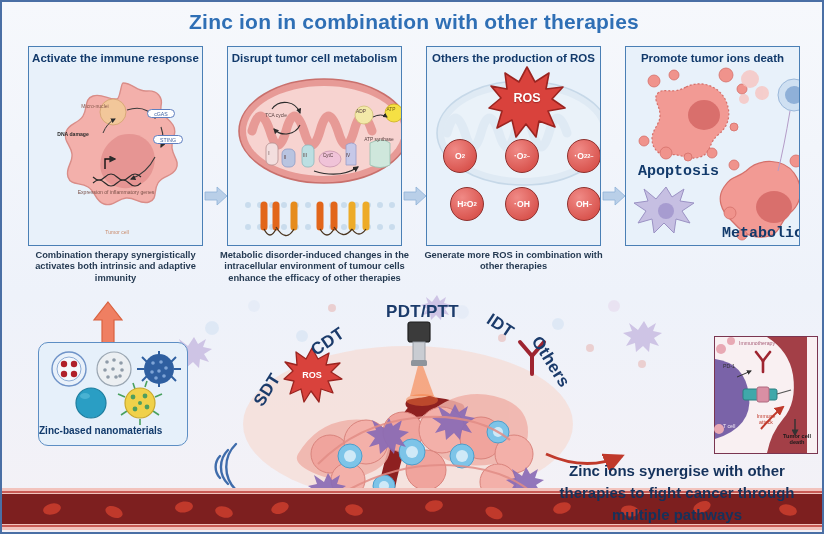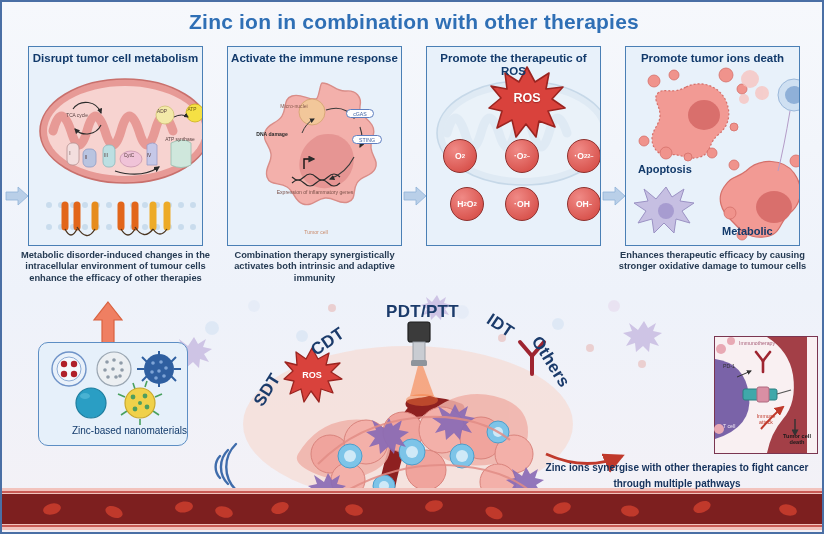--- a/index.html
+++ b/index.html
@@ -91,47 +91,47 @@
     border: 1.6px solid #8f2f2c;
     color: #fff; font-size: 8.6px; font-weight: bold;
     display: flex; align-items: center; justify-content: center;
     z-index: 4;
   }
   .rcirc sub { font-size: 6px; }
   .rcirc sup { font-size: 5.6px; }
 
   
   .deathlbl {
-    position: absolute; font-size: 11px; font-weight: bold; color:#123a6b; z-index:5;
+    position: absolute; font-size: 15px; font-weight: bold; color:#123a6b; z-index:5;font-family:Liberation Mono, monospace;
   }
 
   
   .scene { position: absolute; left:0; top: 292px; width: 824px; height: 242px; }
 
   .nanobox {
     position: absolute; left: 36px; top: 48px;
     width: 150px; height: 104px;
     background: #e6f0fa; border: 1.4px solid #5d8ec4; border-radius: 10px;
   }
   .nanolabel {
     position: absolute; left: 0; bottom: 8px; width: 100%;
-    text-align: right; font-size: 10px; font-weight: normal;
+    text-align: left; font-size: 10px; font-weight: bold;
     color: #123a6b; line-height: 12px; margin-top: 8px;
   }
   .uparrow { position: absolute; left: 92px; top: 8px; width: 28px; height: 48px; }
 
   .therapy {
     position: absolute; font-size: 17px; font-weight: bold; color: #1b3b6b;
     letter-spacing: .3px; z-index: 9;
   }
 
   .bottomcap {
     position: absolute; left: 536px; top: 166px; width: 278px;
-    text-align: center; font-size: 10px; font-weight: bold;
-    color: #15325c; line-height: 16px; z-index: 9;
+    text-align: center; font-size: 15px; font-weight: bold;
+    color: #15325c; line-height: 22px; z-index: 9;
   }
 
   .inset {
     position: absolute; left: 712px; top: 42px;
     width: 104px; height: 118px;
     background: #f7eef0; border: 1.2px solid #7a3550; z-index: 9;
   }
   .ins-t { position: absolute; font-size: 5.2px; color:#a8607a; }
   .ins-d { position: absolute; font-size: 5.6px; font-weight:bold; color:#1a1a1a; text-align:center; line-height:6.4px;}
 
@@ -140,20 +140,52 @@
   svg { display: block; overflow: visible; }
 </style>
 </head>
 <body>
 
 <div class="figure">
 
   <div class="title">Zinc ion in combination with other therapies</div>
 
   <div class="panels">
+
+    <div class="panel-wrap">
+      <div class="panel">
+        <div class="panel-title">Activate the immune response</div>
+
+        <svg class="cell1" viewBox="0 0 160 160">
+          <path d="M80 6 c10 0 14 9 24 8 c10-1 16 6 14 15 c-2 9 7 11 12 19 c5 8-2 14-1 23 c1 9 8 13 4 21 c-4 8-13 6-18 14 c-5 8 0 16-9 19 c-9 3-14-5-23-4 c-9 1-13 9-22 6 c-9-3-8-12-16-17 c-8-5-17-1-20-10 c-3-9 5-14 4-23 c-1-9-9-13-6-22 c3-9 12-8 17-16 c5-8 1-17 10-20 c9-3 15 4 24 3 c3 0 4-16 6-16 z" fill="#f3b0ab" stroke="#d98d88" stroke-width="1.4"></path>
+          <path d="M78 58 c16-4 30 4 33 18 c3 14-4 28-17 33 c-13 5-28 1-34-10 c-6-11-1-26 6-33 c4-4 8-7 12-8 z" fill="#e3918e" opacity=".85"></path>
+          <circle cx="70" cy="35" r="13" fill="#f2c79a" stroke="#d9a878" stroke-width="1"></circle>
+          <path d="M84 33 q18-6 28 8" fill="none" stroke="#3a3a3a" stroke-width="1.1" marker-end="url(#ar1)"></path>
+          <path d="M60 56 q4-10 12-14" fill="none" stroke="#3a3a3a" stroke-width="1" marker-end="url(#ar1)"></path>
+          <path d="M118 50 q4 12 0 20" fill="none" stroke="#3a3a3a" stroke-width="1.1" marker-end="url(#ar1)"></path>
+          <path d="M112 80 q-8 16-24 22" fill="none" stroke="#3a3a3a" stroke-width="1.1" marker-end="url(#ar1)"></path>
+          <path d="M62 92 l0-10 l10 0" fill="none" stroke="#111" stroke-width="1.4" marker-end="url(#ar1)"></path>
+          <path d="M50 100 q6 6 12 0 q6-6 12 0 q6 6 12 0 q6-6 12 0" fill="none" stroke="#2c2c2c" stroke-width="1.1"></path>
+          <path d="M50 106 q6-6 12 0 q6 6 12 0 q6-6 12 0 q6 6 12 0" fill="none" stroke="#2c2c2c" stroke-width="1.1"></path>
+          <defs>
+            <marker id="ar1" markerWidth="5" markerHeight="5" refX="4" refY="2.5" orient="auto">
+              <path d="M0 0 L5 2.5 L0 5 z" fill="#2c2c2c"></path>
+            </marker>
+          </defs>
+        </svg>
+
+        <div class="lbl" style="left:48px;top:56px;width:36px;">Micro-nuclei</div>
+        <div class="lbl dark" style="left:28px;top:84px;width:32px;">DNA damage</div>
+        <div class="pill" style="left:118px;top:62px;width:28px;">cGAS</div>
+        <div class="pill" style="left:124px;top:88px;width:30px;">STING</div>
+        <div class="lbl" style="left:48px;top:142px;width:78px;color:#7a5048;">Expression of inflammatory genes</div>
+        <div class="lbl" style="left:62px;top:182px;width:52px;color:#c98a6a;">Tumor cell</div>
+      </div>
+      <div class="panel-cap">Combination therapy synergistically activates both intrinsic and adaptive immunity</div>
+    </div>
 
     <div class="panel-wrap">
       <svg class="arrow-between" viewBox="0 0 22 20">
         <path d="M0 6 L12 6 L12 1 L22 10 L12 19 L12 14 L0 14 z" fill="#b9cfe8" stroke="#8fb2d8" stroke-width=".8"></path>
       </svg>
       <div class="panel">
         <div class="panel-title">Disrupt tumor cell metabolism</div>
 
         <svg class="mito" viewBox="0 0 176 120">
           <ellipse cx="88" cy="58" rx="85" ry="52" fill="#e79a96" stroke="#c9706c" stroke-width="1.6"></ellipse>
@@ -234,76 +266,45 @@
             <path d="M78 32 q7 12 14 0"></path>
             <path d="M92 30 q9 14 18 2"></path>
             <path d="M110 32 q7 10 14 0"></path>
           </g>
         </svg>
       </div>
       <div class="panel-cap">Metabolic disorder-induced changes in the intracellular environment of tumour cells enhance the efficacy of other therapies</div>
     </div>
 
     <div class="panel-wrap">
-      <div class="panel">
-        <div class="panel-title">Activate the immune response</div>
-
-        <svg class="cell1" viewBox="0 0 160 160">
-          <path d="M80 6 c10 0 14 9 24 8 c10-1 16 6 14 15 c-2 9 7 11 12 19 c5 8-2 14-1 23 c1 9 8 13 4 21 c-4 8-13 6-18 14 c-5 8 0 16-9 19 c-9 3-14-5-23-4 c-9 1-13 9-22 6 c-9-3-8-12-16-17 c-8-5-17-1-20-10 c-3-9 5-14 4-23 c-1-9-9-13-6-22 c3-9 12-8 17-16 c5-8 1-17 10-20 c9-3 15 4 24 3 c3 0 4-16 6-16 z" fill="#f3b0ab" stroke="#d98d88" stroke-width="1.4"></path>
-          <path d="M78 58 c16-4 30 4 33 18 c3 14-4 28-17 33 c-13 5-28 1-34-10 c-6-11-1-26 6-33 c4-4 8-7 12-8 z" fill="#e3918e" opacity=".85"></path>
-          <circle cx="70" cy="35" r="13" fill="#f2c79a" stroke="#d9a878" stroke-width="1"></circle>
-          <path d="M84 33 q18-6 28 8" fill="none" stroke="#3a3a3a" stroke-width="1.1" marker-end="url(#ar1)"></path>
-          <path d="M60 56 q4-10 12-14" fill="none" stroke="#3a3a3a" stroke-width="1" marker-end="url(#ar1)"></path>
-          <path d="M118 50 q4 12 0 20" fill="none" stroke="#3a3a3a" stroke-width="1.1" marker-end="url(#ar1)"></path>
-          <path d="M112 80 q-8 16-24 22" fill="none" stroke="#3a3a3a" stroke-width="1.1" marker-end="url(#ar1)"></path>
-          <path d="M62 92 l0-10 l10 0" fill="none" stroke="#111" stroke-width="1.4" marker-end="url(#ar1)"></path>
-          <path d="M50 100 q6 6 12 0 q6-6 12 0 q6 6 12 0 q6-6 12 0" fill="none" stroke="#2c2c2c" stroke-width="1.1"></path>
-          <path d="M50 106 q6-6 12 0 q6 6 12 0 q6-6 12 0 q6 6 12 0" fill="none" stroke="#2c2c2c" stroke-width="1.1"></path>
-          <defs>
-            <marker id="ar1" markerWidth="5" markerHeight="5" refX="4" refY="2.5" orient="auto">
-              <path d="M0 0 L5 2.5 L0 5 z" fill="#2c2c2c"></path>
-            </marker>
-          </defs>
-        </svg>
-
-        <div class="lbl" style="left:48px;top:56px;width:36px;">Micro-nuclei</div>
-        <div class="lbl dark" style="left:28px;top:84px;width:32px;">DNA damage</div>
-        <div class="pill" style="left:118px;top:62px;width:28px;">cGAS</div>
-        <div class="pill" style="left:124px;top:88px;width:30px;">STING</div>
-        <div class="lbl" style="left:48px;top:142px;width:78px;color:#7a5048;">Expression of inflammatory genes</div>
-        <div class="lbl" style="left:62px;top:182px;width:52px;color:#c98a6a;">Tumor cell</div>
-      </div>
-      <div class="panel-cap">Combination therapy synergistically activates both intrinsic and adaptive immunity</div>
-    </div>
-
-    <div class="panel-wrap">
       <svg class="arrow-between" viewBox="0 0 22 20">
         <path d="M0 6 L12 6 L12 1 L22 10 L12 19 L12 14 L0 14 z" fill="#b9cfe8" stroke="#8fb2d8" stroke-width=".8"></path>
       </svg>
       <div class="panel">
-        <div class="panel-title">Promote the therapeutic of ROS</div>
+        <div class="panel-title">Others the production of ROS</div>
 
         <svg style="position:absolute;left:6px;top:26px;width:180px;height:120px;" viewBox="0 0 180 120">
           <ellipse cx="90" cy="60" rx="86" ry="52" fill="#dfeaf4" stroke="#c6d8e8" stroke-width="1.6"></ellipse>
           <ellipse cx="90" cy="60" rx="79" ry="45" fill="#eaf2f9"></ellipse>
           <path d="M14 60 q8-30 18 0 q8 28 16 0 q8-30 18 0 q8 28 16 0 q8-30 18 0 q8 28 16 0 q8-30 18 0" fill="none" stroke="#dfeaf4" stroke-width="9" stroke-linecap="round"></path>
         </svg>
 
         <svg class="rosburst" viewBox="0 0 76 70">
           <path d="M38 0 L46 15 L60 6 L57 22 L74 20 L63 32 L76 41 L59 44 L66 60 L50 54 L47 70 L37 57 L27 70 L23 53 L8 61 L13 44 L0 41 L12 31 L2 19 L18 22 L16 6 L30 15 z" fill="#d9423c" stroke="#9b2420" stroke-width="1.6" stroke-linejoin="round"></path>
         </svg>
         <div class="rostext">ROS</div>
 
         <div class="rcirc" style="left:16px;top:92px;">O<sub>2</sub></div>
         <div class="rcirc" style="left:78px;top:92px;">·O<sub>2</sub><sup>−</sup></div>
         <div class="rcirc" style="left:140px;top:92px;">·O<sub>2</sub><sup>2−</sup></div>
         <div class="rcirc" style="left:23px;top:140px;">H<sub>2</sub>O<sub>2</sub></div>
         <div class="rcirc" style="left:78px;top:140px;">·OH</div>
         <div class="rcirc" style="left:140px;top:140px;">OH<sup>−</sup></div>
       </div>
+      <div class="panel-cap">Generate more ROS in combination with other therapies</div>
     </div>
 
     <div class="panel-wrap">
       <svg class="arrow-between" viewBox="0 0 22 20">
         <path d="M0 6 L12 6 L12 1 L22 10 L12 19 L12 14 L0 14 z" fill="#b9cfe8" stroke="#8fb2d8" stroke-width=".8"></path>
       </svg>
       <div class="panel">
         <div class="panel-title">Promote tumor ions death</div>
 
         <svg style="position:absolute;left:0;top:20px;width:196px;height:180px;" viewBox="0 0 196 180">
@@ -344,21 +345,20 @@
 
           <g fill="#c6bfe2" stroke="#9b92c4" stroke-width="1">
             <path d="M30 132 l10-12 l6 10 l12-8 l-4 12 l14 2 l-12 8 l8 12 l-14-4 l-2 14 l-10-10 l-10 10 l-2-14 l-14 4 l8-12 l-12-8 l14-2 l-4-12 z"></path>
           </g>
           <circle cx="40" cy="144" r="8" fill="#a79cd0"></circle>
         </svg>
 
         <div class="deathlbl" style="left:12px;top:116px;">Apoptosis</div>
         <div class="deathlbl" style="left:96px;top:178px;">Metabolic</div>
       </div>
-      <div class="panel-cap">Enhances therapeutic efficacy by causing stronger oxidative damage to tumour cells</div>
     </div>
   </div>
 
   <div class="scene">
 
     <svg style="position:absolute;left:0;top:0;width:824px;height:200px;" viewBox="0 0 824 200">
       <g opacity=".5">
         <circle cx="210" cy="34" r="7" fill="#cfe0f2"></circle>
         <circle cx="252" cy="12" r="6" fill="#dfe8f6"></circle>
         <circle cx="300" cy="42" r="6" fill="#cfe0f2"></circle>

